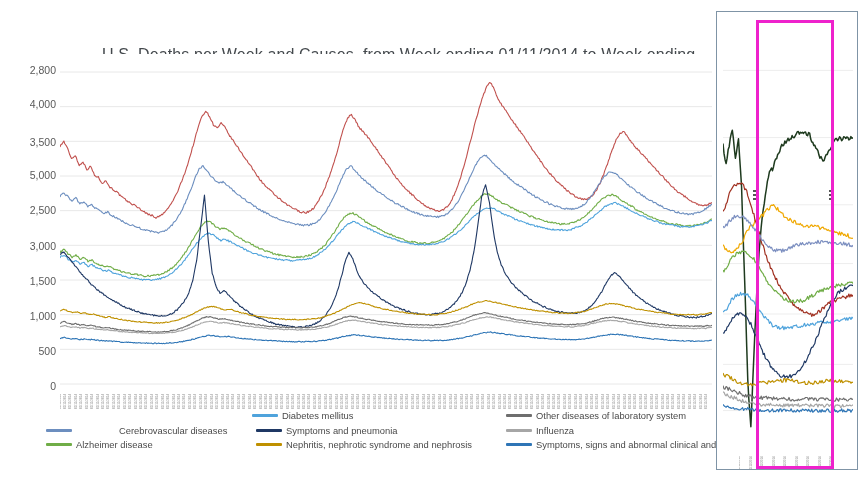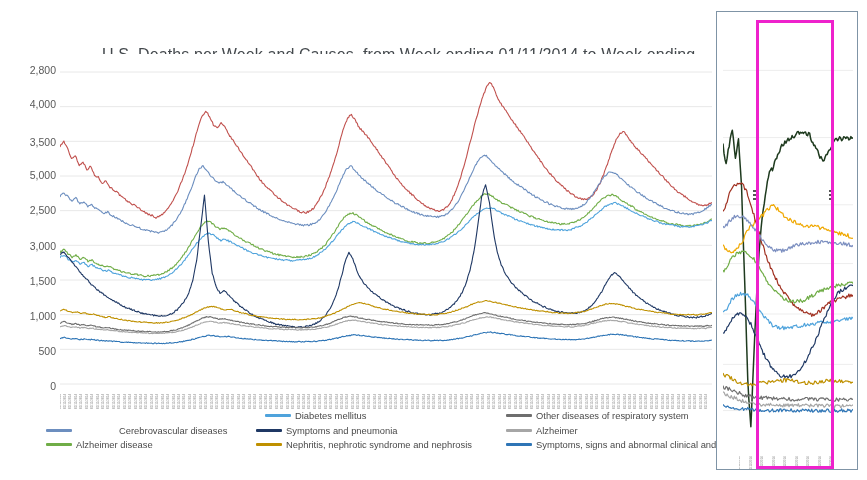--- a/index.html
+++ b/index.html
@@ -253,39 +253,39 @@
 
     <div id="legend">
         <div class="lg-item" style="left: 0px; top: 14.5px; gap: 43px;">
           <span class="lg-swatch" style="background: rgb(108, 142, 191);"></span>
           <span class="lg-text">Cerebrovascular diseases</span>
         </div>
         <div class="lg-item" style="left: 0px; top: 29px;">
           <span class="lg-swatch" style="background: rgb(112, 173, 71);"></span>
           <span class="lg-text">Alzheimer disease</span>
         </div>
-        <div class="lg-item" style="left: 219px; top: 0px;">
+        <div class="lg-item" style="left: 206px; top: 0px;">
           <span class="lg-swatch" style="background: rgb(79, 163, 220);"></span>
           <span class="lg-text">Diabetes mellitus</span>
         </div>
         <div class="lg-item" style="left: 210px; top: 14.5px;">
           <span class="lg-swatch" style="background: rgb(31, 56, 100);"></span>
           <span class="lg-text">Symptoms and pneumonia</span>
         </div>
         <div class="lg-item" style="left: 210px; top: 29px;">
           <span class="lg-swatch" style="background: rgb(191, 144, 0);"></span>
           <span class="lg-text">Nephritis, nephrotic syndrome and nephrosis</span>
         </div>
         <div class="lg-item" style="left: 460px; top: 0px;">
           <span class="lg-swatch" style="background: rgb(110, 110, 110);"></span>
-          <span class="lg-text">Other diseases of respiratory system</span>
+          <span class="lg-text">Other diseases of laboratory system</span>
         </div>
         <div class="lg-item" style="left: 460px; top: 14.5px;">
           <span class="lg-swatch" style="background: rgb(166, 166, 166);"></span>
-          <span class="lg-text">Alzheimer</span>
+          <span class="lg-text">Influenza</span>
         </div>
         <div class="lg-item" style="left: 460px; top: 29px;">
           <span class="lg-swatch" style="background: rgb(46, 117, 182);"></span>
           <span class="lg-text">Symptoms, signs and abnormal clinical and laboratory</span>
         </div>
       </div>
   </div>
 
   <div id="overlay-panel">
     <div id="overlay-inner">

